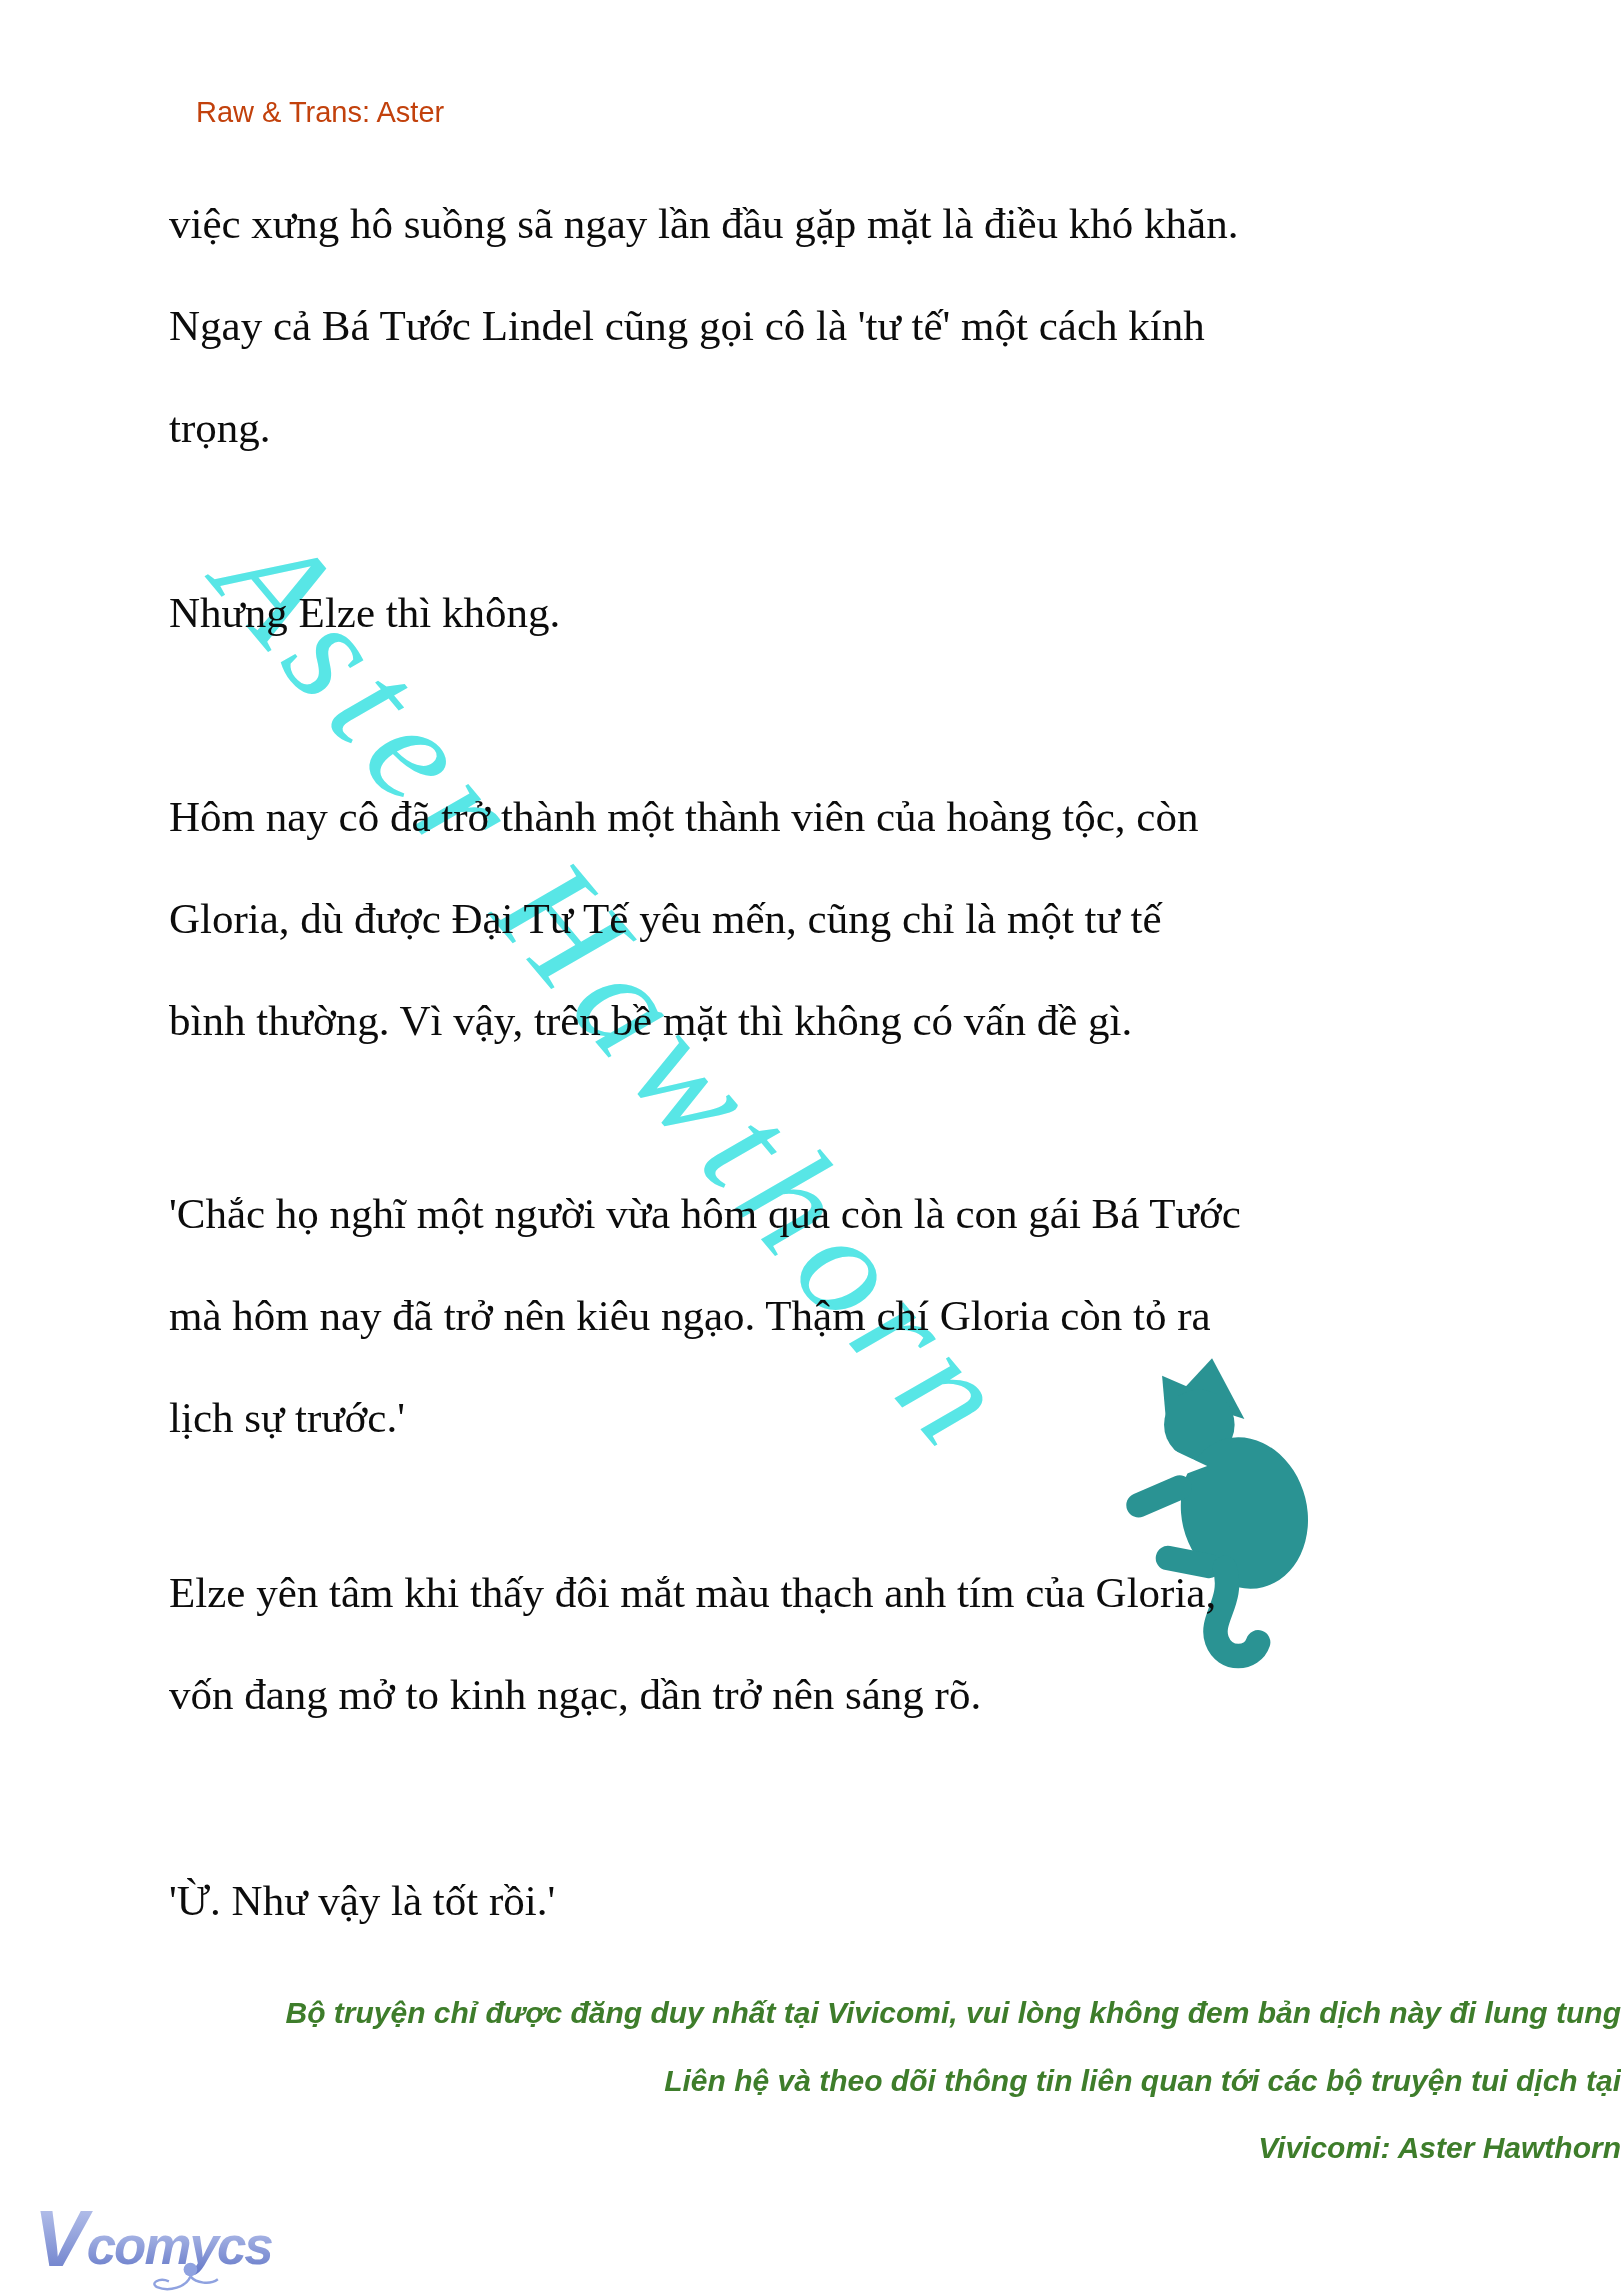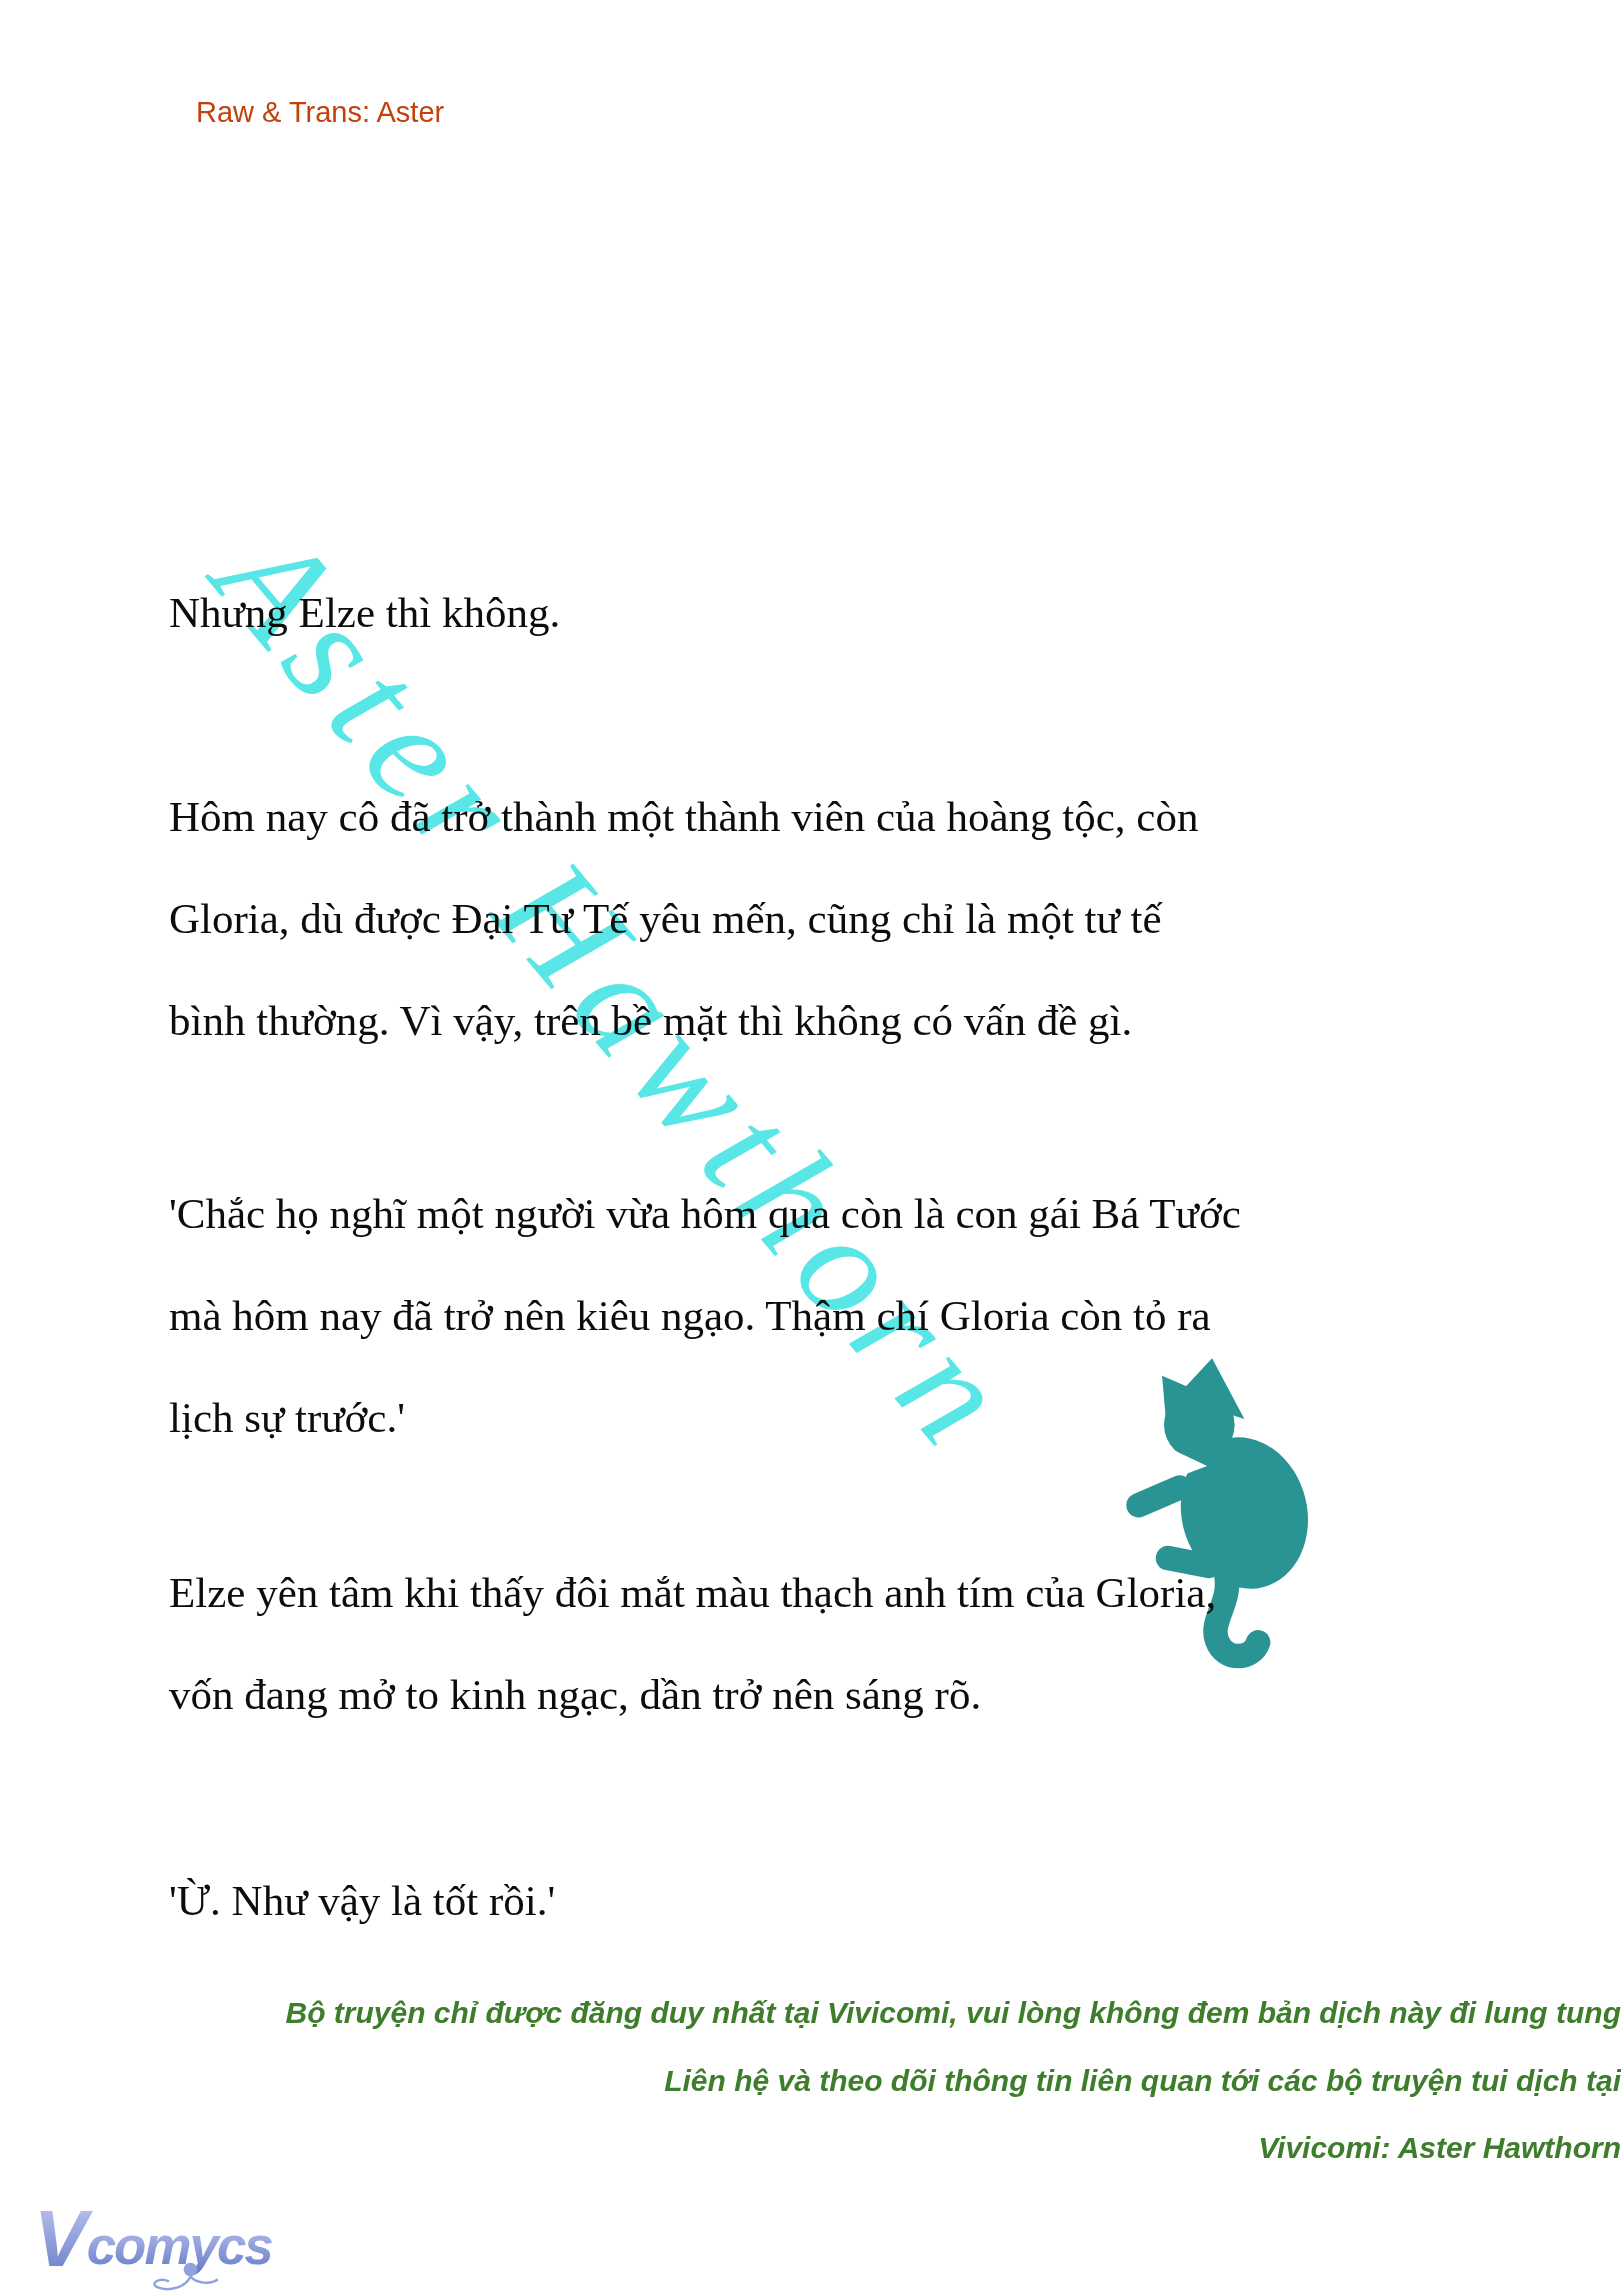--- a/index.html
+++ b/index.html
@@ -70,20 +70,25 @@
       </g>
       <path d="M58,96 L92,112 L60,124 Z" fill="#ffffff"></path>
       <g stroke="#2A9393" stroke-width="25" stroke-linecap="round" fill="none">
         <path d="M 22,152 L 64,134"></path>
         <path d="M 52,206 L 94,214"></path>
         <path d="M 110,216 C 120,250 94,268 102,290 C 110,312 138,310 144,292"></path>
       </g>
     </svg>
   </div>
 
+  <div class="para p1">
+    <div>việc xưng hô suồng sã ngay lần đầu gặp mặt là điều khó khăn.</div>
+    <div>Ngay cả Bá Tước Lindel cũng gọi cô là 'tư tế' một cách kính</div>
+    <div>trọng.</div>
+  </div>
 
   <div class="para p2">
     <div>Nhưng Elze thì không.</div>
   </div>
 
   <div class="para p3">
     <div>Hôm nay cô đã trở thành một thành viên của hoàng tộc, còn</div>
     <div>Gloria, dù được Đại Tư Tế yêu mến, cũng chỉ là một tư tế</div>
     <div>bình thường. Vì vậy, trên bề mặt thì không có vấn đề gì.</div>
   </div>

